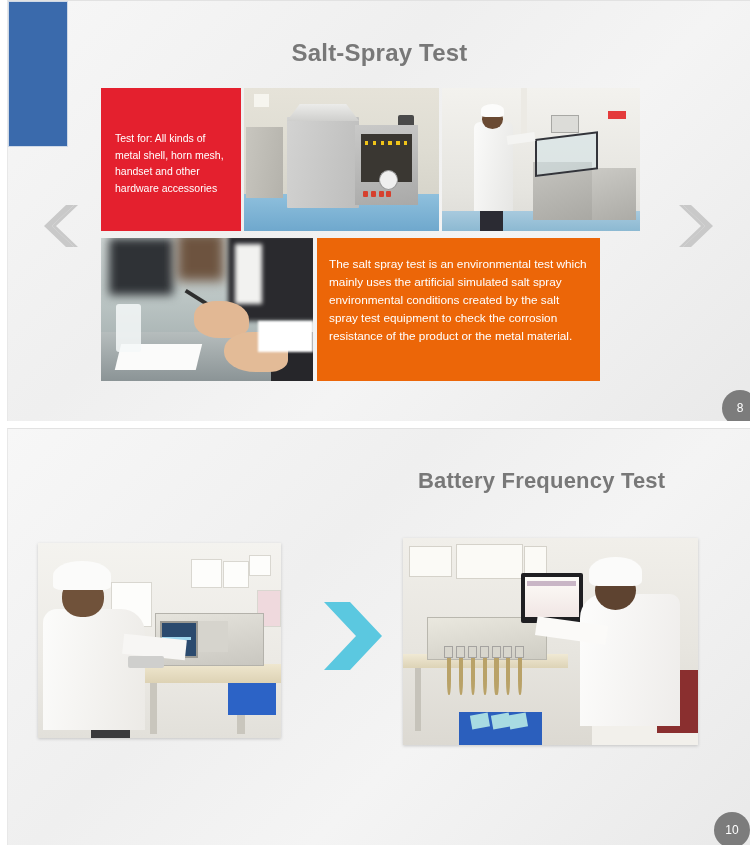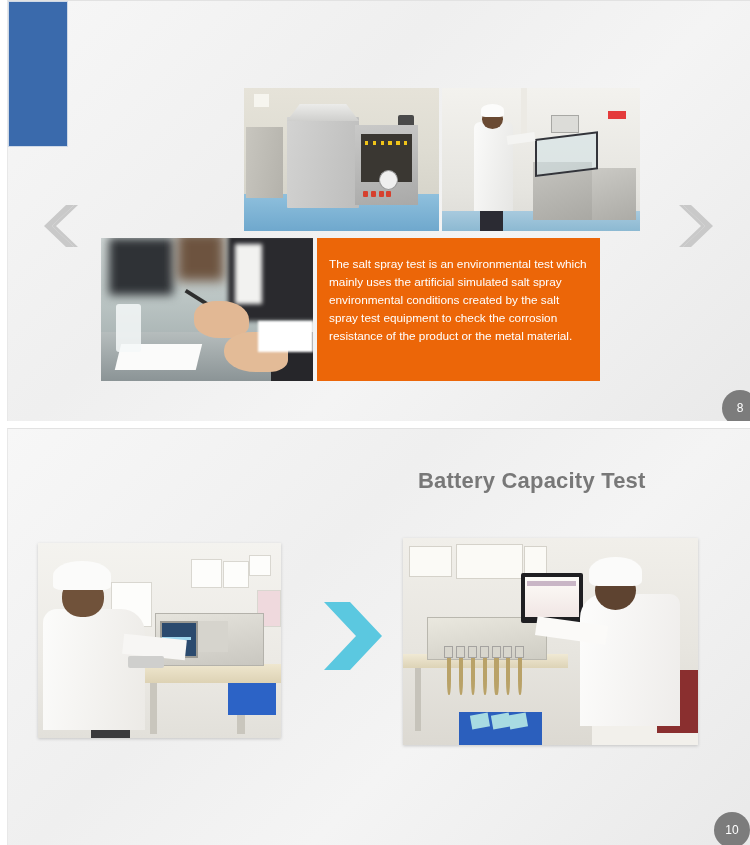--- a/index.html
+++ b/index.html
@@ -236,21 +236,25 @@
   #page-badge-8  { left: 714px; top: 389px; }
   #page-badge-10 { left: 714px; top: 812px; }
 </style>
 </head>
 <body>
 
 <div id="root">
 
   <div class="slide" id="slide-salt-spray">
 
-
+    <div class="slide-title" id="salt-spray-title">Salt-Spray Test</div>
+
+    <div class="content-tile" id="red-text-panel">
+      <span id="red-panel-text">Test for: All kinds of metal shell, horn mesh, handset and other hardware accessories</span>
+    </div>
 
     <div class="content-tile" id="photo-chamber">
       <div class="ph-base">
         <div class="ph-el chamber-wall"></div>
         <div class="ph-el chamber-floor"></div>
         <div class="ph-el chamber-note"></div>
         <div class="ph-el chamber-left-unit"></div>
         <div class="ph-el chamber-body"></div>
         <div class="ph-el chamber-lid"></div>
         <div class="ph-el chamber-funnel"></div>
@@ -325,21 +329,21 @@
     <svg width="34" height="46" viewBox="0 0 34 46" aria-hidden="true">
       <polygon points="4,2 0,2 22,23 0,44 4,44 26,23" fill="#c9c9c9"></polygon>
       <polygon points="12,2 4,2 26,23 4,44 12,44 34,23" fill="#c9c9c9"></polygon>
     </svg>
   </div>
 
   <div class="slide" id="slide-band-battery">
   </div>
 
 
-  <div class="slide-title" id="battery-title">Battery Capacity Test</div>
+  <div class="slide-title" id="battery-title">Battery Frequency Test</div>
 
   <div id="photo-frequency">
     <div class="ph-base">
       <div class="ph-el fq-wall"></div>
       <div class="ph-el fq-doc" style="left:30%;top:20%;width:16%;height:22%"></div>
       <div class="ph-el fq-doc" style="left:63%;top:8%;width:12%;height:14%"></div>
       <div class="ph-el fq-doc" style="left:76%;top:9%;width:10%;height:13%"></div>
       <div class="ph-el fq-doc" style="left:87%;top:6%;width:8%;height:10%"></div>
       <div class="ph-el fq-doc" style="left:90%;top:24%;width:9%;height:18%;background:#efd9dd"></div>
       <div class="ph-el fq-bench"></div>

